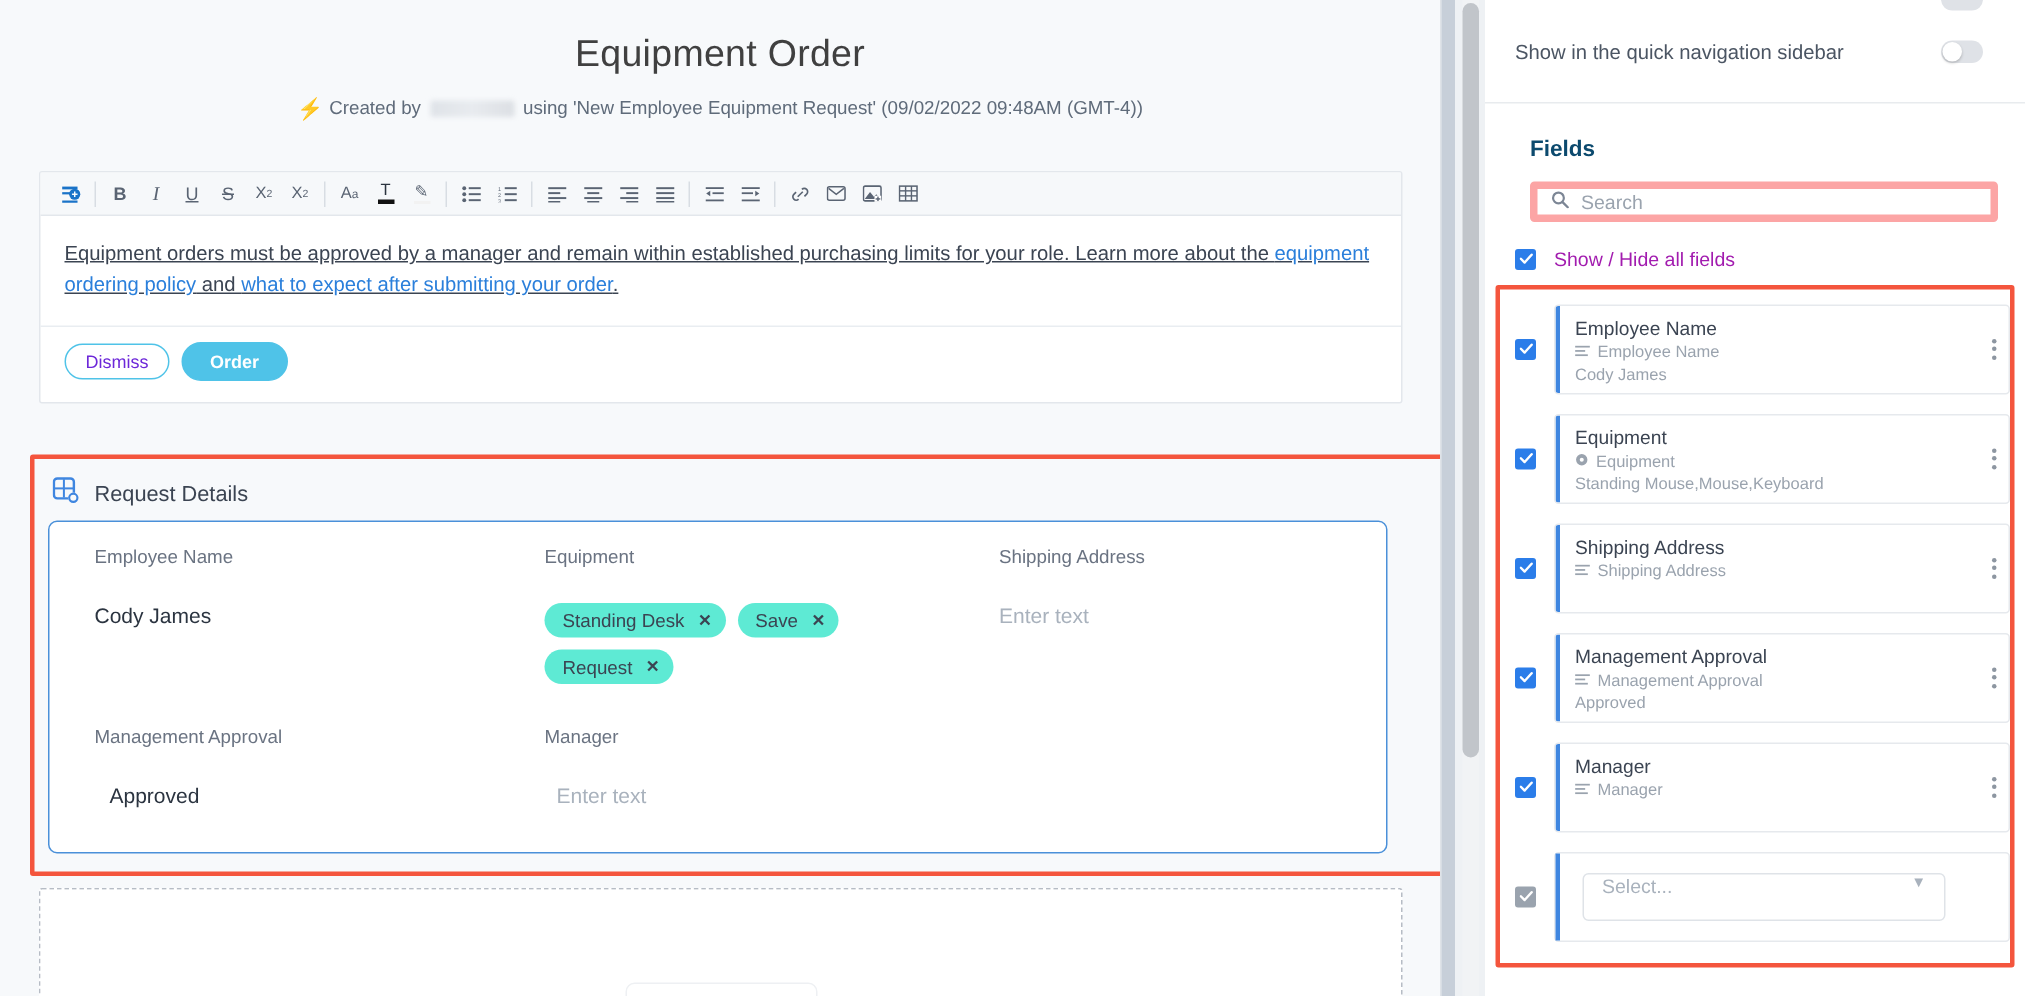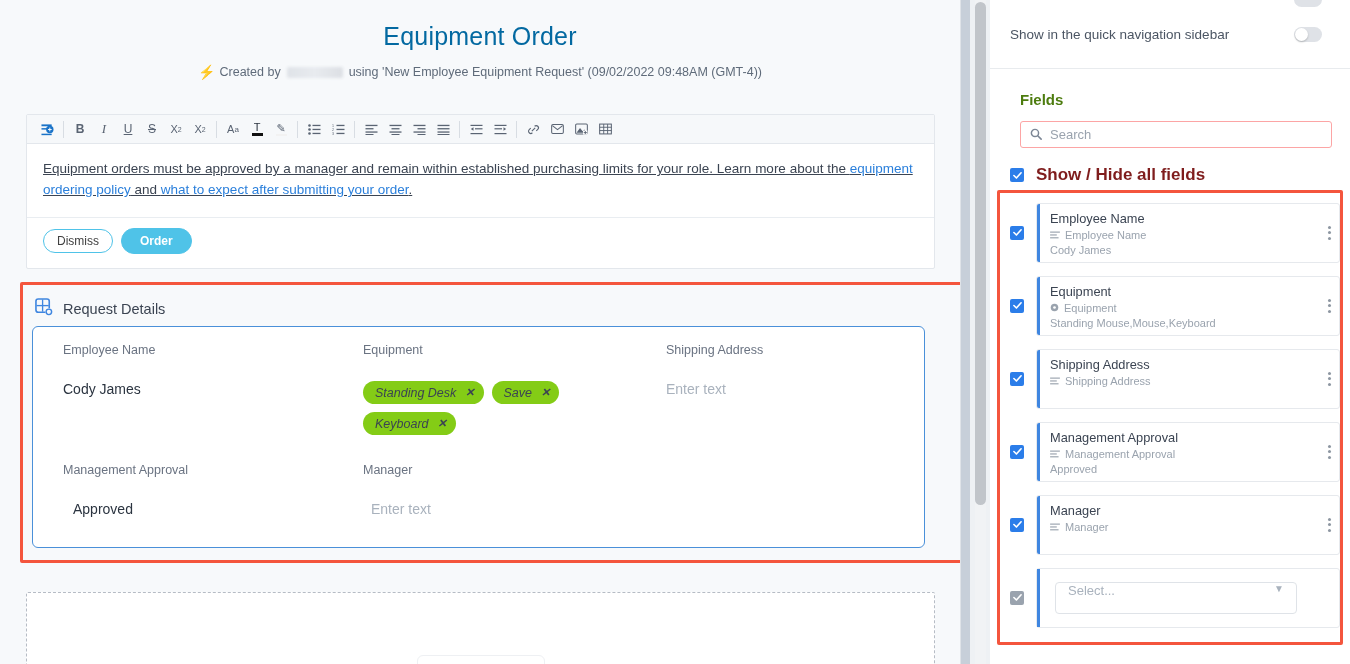--- a/index.html
+++ b/index.html
@@ -14,21 +14,21 @@
   
   .main-pane {
     width: 960px; height: 664px;
     background: #f7f9fb;
     position: relative;
     overflow: hidden;
   }
   .doc-title {
     text-align: center;
     font-size: 25px;
-    color: #0369a1;
+    color: #404040;
     font-weight: 400;
     padding-top: 22px;
     letter-spacing: .2px;
   }
   .created-line {
     text-align: center;
     font-size: 12.5px;
     color: #5f6b7a;
     margin-top: 14px;
     display: flex;
@@ -86,21 +86,21 @@
     min-height: 74px;
     text-decoration: underline;
   }
   .editor-body a { color: #2a7fdb; text-decoration: none; }
   .editor-actions {
     padding: 10px 16px 14px 16px;
     display: flex; gap: 8px; align-items: center;
   }
   .btn-dismiss {
     border: 1px solid #4fc3e8;
-    color: #404040;
+    color: #6d28d9;
     background: #ffffff;
     border-radius: 13px;
     font-size: 12px;
     padding: 4px 13px;
     cursor: pointer;
     font-family: "Liberation Sans", sans-serif;
   }
   .btn-save {
     border: 1px solid #4fc3e8;
     color: #ffffff;
@@ -109,21 +109,21 @@
     font-size: 12px;
     font-weight: bold;
     padding: 5px 18px;
     cursor: pointer;
     font-family: "Liberation Sans", sans-serif;
   }
 
   
   .highlight-box {
     position: absolute;
-    left: 20px; top: 282px;
+    left: 20px; top: 303px;
     width: 1079px; height: 281px;
     border: 3px solid #f4553d;
     border-radius: 2px;
     background: #f7f9fb;
   }
   .section-head {
     display: flex; align-items: center;
     gap: 9px;
     padding: 10px 0 0 12px;
     height: 38px;
@@ -154,29 +154,28 @@
   .fg-value {
     font-size: 14px;
     color: #2b3440;
   }
   .fg-placeholder {
     font-size: 14px;
     color: #a9b2bd;
   }
   .chips { display: flex; flex-wrap: wrap; gap: 8px; width: 215px; }
   .chip {
-    background: #84cc16;
+    background: #5eead4;
     border-radius: 12px;
     padding: 4px 9px 4px 12px;
     font-size: 12.5px;
     color: #3b4452;
     display: flex; align-items: center; gap: 9px;
     height: 23px;
     cursor: default;
-    font-style: italic;
   }
   .chip-x { font-size: 11px; font-weight: bold; color: #3b4452; cursor: pointer; }
 
   
   .drop-area {
     position: absolute;
     left: 26px; top: 592px;
     width: 909px; height: 90px;
     background: #ffffff;
     border: 1px dashed #b6bcc5;
@@ -249,48 +248,48 @@
   .toggle-partial {
     position: absolute;
     right: 28px; top: -8px;
     width: 28px; height: 15px;
     background: #dfe2e7;
     border-radius: 9px;
   }
   .rp-fields-title {
     font-size: 15px;
     font-weight: bold;
-    color: #4d7c0f;
+    color: #0c4a6e;
     padding: 22px 0 0 30px;
   }
   .rp-search-wrap { padding: 13px 18px 0 30px; }
   .rp-search {
     display: flex; align-items: center;
     gap: 8px;
     height: 27px;
-    border: 1px solid #fca5a5;
+    border: 5px solid #fca5a5;
     border-radius: 3px;
     padding: 0 9px;
     background: #fff;
   }
   .rp-search input {
     border: none; outline: none;
     font-size: 13px;
     color: #3b4452;
     font-family: "Liberation Sans", sans-serif;
     width: 100%;
     background: transparent;
   }
   .rp-search input::placeholder { color: #9aa3ae; }
 
   .rp-showhide {
     display: flex; align-items: center; gap: 12px;
     padding: 17px 0 0 20px;
   }
-  .rp-showhide-label { font-size: 17px; font-weight: bold; color: #7f1d1d; }
+  .rp-showhide-label { font-size: 13px; font-weight: normal; color: #a21caf; }
 
   .cb {
     width: 14px; height: 14px;
     border-radius: 2px;
     background: #2b7de9;
     display: flex; align-items: center; justify-content: center;
     flex: 0 0 14px;
     cursor: pointer;
   }
   .cb.disabled { background: #9aa3ae; cursor: default; }
@@ -565,21 +564,21 @@
             <div class="chips">
               <div class="chip">
                 <span>Standing Desk</span>
                 <span class="chip-x">✕</span>
               </div>
               <div class="chip">
                 <span>Save</span>
                 <span class="chip-x">✕</span>
               </div>
               <div class="chip">
-                <span>Keyboard</span>
+                <span>Request</span>
                 <span class="chip-x">✕</span>
               </div>
             </div>
           </div>
           <div>
             <div class="fg-label">Shipping Address</div>
             <div class="fg-placeholder">Enter text</div>
           </div>
         </div>
 

